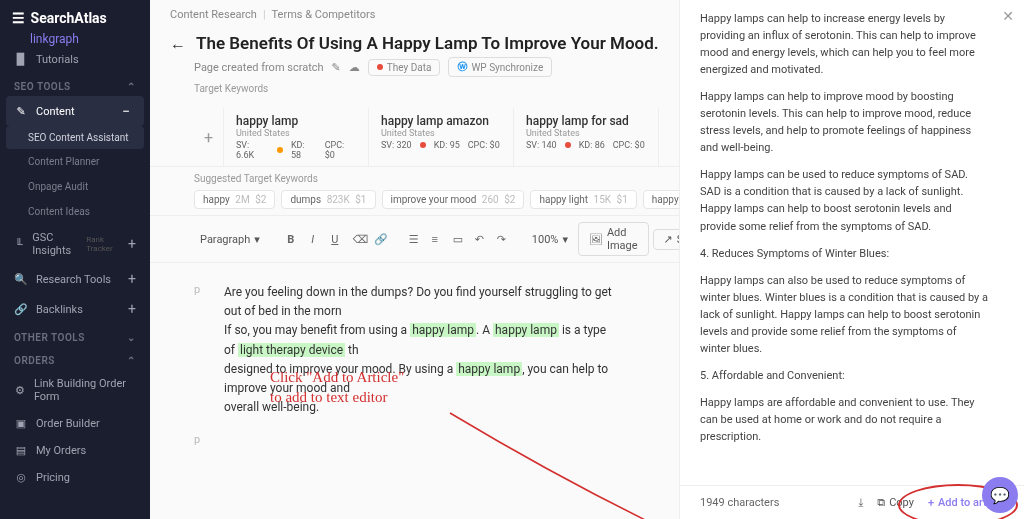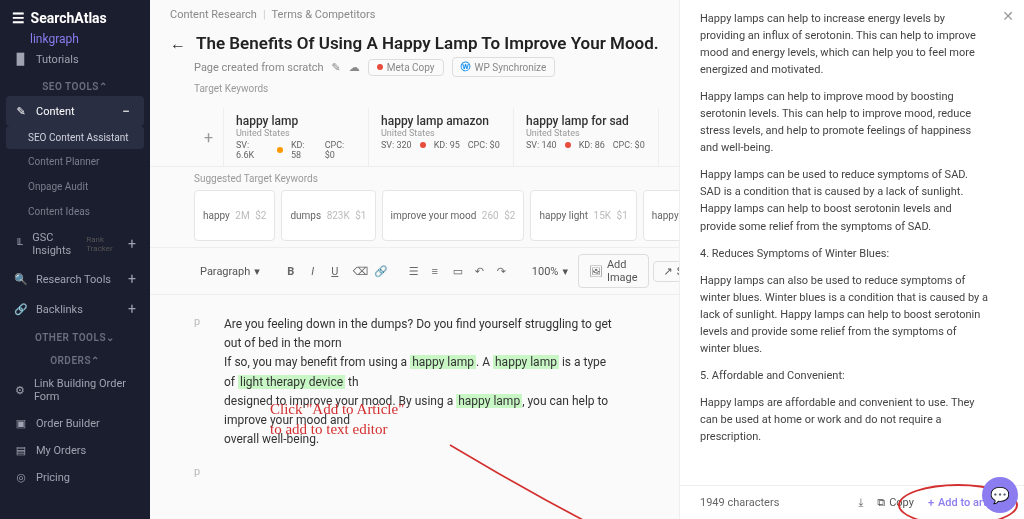--- a/index.html
+++ b/index.html
@@ -3,21 +3,21 @@
 <meta charset="utf-8">
 <style>
 * { box-sizing: border-box; margin: 0; padding: 0; }
 body { font-family: -apple-system, BlinkMacSystemFont, "Segoe UI", Roboto, sans-serif; font-size: 12px; color: #333; background: #f5f5f5; width: 1024px; height: 519px; overflow: hidden; }
 .app { display: flex; width: 100%; height: 100%; }
 
 
 .sidebar { width: 150px; background: #1a1e2e; color: #a0a3b1; flex-shrink: 0; overflow-y: auto; }
 .logo { display: flex; align-items: center; padding: 10px 12px; color: #fff; font-weight: 700; font-size: 14px; gap: 6px; }
 .logo-sub { color: #8b7cf0; font-size: 12px; margin-top: -4px; padding-left: 30px; }
-.nav-header { font-size: 10px; color: #6b6e7f; padding: 8px 14px 4px; font-weight: 600; letter-spacing: 0.5px; display: flex; justify-content: center; align-items: center; }
+.nav-header { font-size: 10px; color: #6b6e7f; padding: 8px 14px 4px; font-weight: 600; letter-spacing: 0.5px; display: flex; justify-content: space-between; align-items: center; }
 .nav-item { display: flex; align-items: center; padding: 7px 14px; font-size: 11px; gap: 8px; cursor: pointer; position: relative; }
 .nav-item.active { background: #2a2e42; color: #fff; border-radius: 4px; margin: 0 6px; padding-left: 8px; }
 .nav-item .icon { width: 14px; text-align: center; font-size: 11px; }
 .nav-item .plus { margin-left: auto; font-size: 14px; }
 .sub-item { padding-left: 28px; font-size: 10px; color: #7a7d8c; }
 .sub-item.active { background: #2a2e42; color: #d0d2dc; margin: 0 6px; border-radius: 4px; padding: 6px 8px 6px 22px; }
 
 
 .main { flex: 1; display: flex; flex-direction: column; background: #fafafa; min-width: 0; }
 .topbar { padding: 8px 20px; font-size: 11px; color: #888; display: flex; gap: 6px; }
@@ -36,21 +36,21 @@
 .kw-add { width: 30px; display: flex; align-items: center; justify-content: center; font-size: 16px; color: #999; cursor: pointer; border-right: 1px solid #eee; }
 .kw-card { flex: 1; padding: 6px 12px; border-right: 1px solid #eee; min-width: 0; }
 .kw-name { font-size: 12px; font-weight: 500; color: #333; }
 .kw-loc { font-size: 9px; color: #999; }
 .kw-stats { font-size: 9px; color: #666; margin-top: 2px; display: flex; gap: 8px; align-items: center; }
 .kd-dot { width: 6px; height: 6px; border-radius: 50%; display: inline-block; }
 .kd-orange { background: #ff9800; }
 .kd-red { background: #e74c3c; }
 
 .suggested { padding: 6px 20px 6px 44px; font-size: 10px; color: #999; display: flex; align-items: flex-start; gap: 6px; overflow: hidden; }
-.chip { border: 1px solid #e5e5e5; border-radius: 4px; padding: 19px 8px; font-size: 10px; color: #666; background: #fff; white-space: nowrap; }
+.chip { border: 1px solid #e5e5e5; border-radius: 4px; padding: 3px 8px; font-size: 10px; color: #666; background: #fff; white-space: nowrap; }
 .chip .cnt { color: #bbb; margin-left: 3px; }
 
 .toolbar { display: flex; align-items: center; padding: 6px 20px 6px 44px; border-top: 1px solid #eee; border-bottom: 1px solid #eee; gap: 4px; font-size: 11px; color: #555; }
 .tb-sel { display: flex; align-items: center; gap: 4px; padding: 2px 6px; cursor: pointer; }
 .tb-btn { padding: 3px 5px; cursor: pointer; color: #666; min-width: 18px; text-align: center; }
 .tb-sep { width: 1px; height: 18px; background: #e5e5e5; margin: 0 4px; }
 .tb-addimg { border: 1px solid #ddd; border-radius: 4px; padding: 3px 10px; margin-left: auto; display: flex; align-items: center; gap: 4px; cursor: pointer; }
 .tb-share { border: 1px solid #ddd; border-radius: 4px; padding: 3px 10px; display: flex; align-items: center; gap: 4px; cursor: pointer; }
 .tb-ai { width: 26px; height: 26px; background: #f0ebff; border-radius: 4px; display: flex; align-items: center; justify-content: center; color: #8b7cf0; cursor: pointer; }
 
@@ -169,21 +169,21 @@
       <div class="title-row">
         <span class="back-icon">←</span>
         <span class="title">The Benefits Of Using A Happy Lamp To Improve Your Mood.</span>
       </div>
       <div class="meta-row">
         <span>Page created from scratch</span>
         <span>✎</span>
         <span>☁</span>
         <span class="badge">
             <span class="dot-red"></span>
-            <span>Meta Copy</span>
+            <span>They Data</span>
           </span>
         <span class="badge">
             <span class="wp-icon">ⓦ</span>
             <span>WP Synchronize</span>
           </span>
       </div>
       <div class="target-label">Target Keywords</div>
     </div>
 
     <div class="keywords-row">

